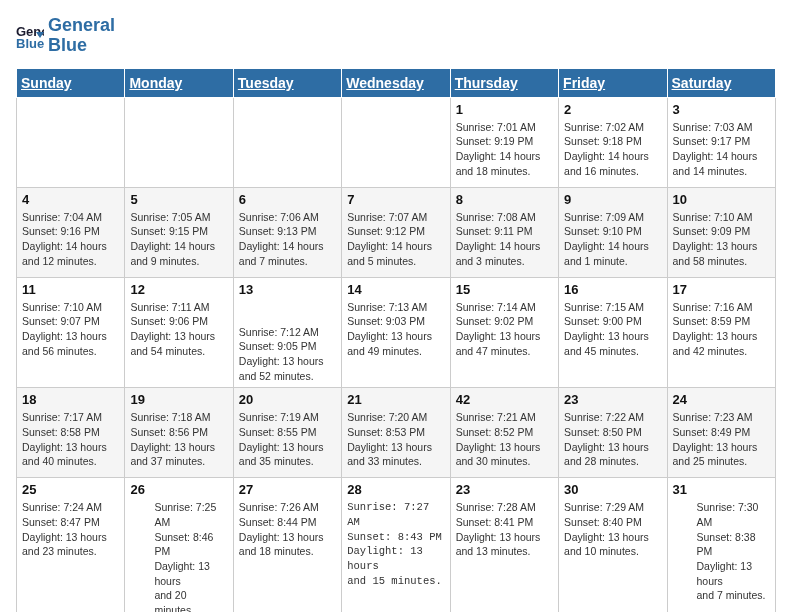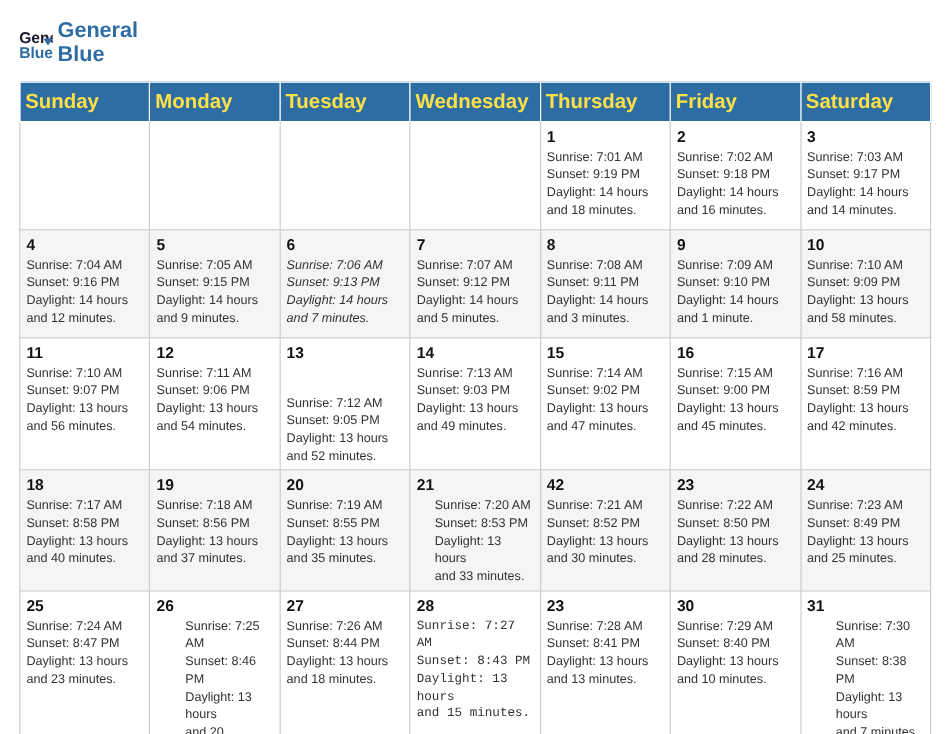--- a/index.html
+++ b/index.html
@@ -47,26 +47,27 @@
       font-size: 16px;
       color: #333;
     }
     table {
       width: 100%;
       border-collapse: collapse;
       table-layout: fixed;
     }
     thead th {
       background-color: #2e6da4;
-      color: #fde047;
-      font-size: 17px;
+      color: #ffffff;
+      font-size: 14px;
       font-weight: bold;
       padding: 6px 4px;
       text-align: left;
       border: 1px solid #fff;
+      text-decoration: underline;
     }
     tbody td {
       border: 1px solid #ccc;
       vertical-align: top;
       padding: 4px 5px;
       font-size: 11px;
       color: #222;
       background: #fff;
       height: 90px;
     }
@@ -160,21 +161,21 @@
         </td>
         <td>
           <div class="day-number">5</div>
           <div class="day-info" style="white-space: pre-line;">Sunrise: 7:05 AM
 Sunset: 9:15 PM
 Daylight: 14 hours
 and 9 minutes.</div>
         </td>
         <td>
           <div class="day-number">6</div>
-          <div class="day-info" style="white-space: pre-line; font-style: italic;">Sunrise: 7:06 AM
+          <div class="day-info" style="white-space: pre-line;">Sunrise: 7:06 AM
 Sunset: 9:13 PM
 Daylight: 14 hours
 and 7 minutes.</div>
         </td>
         <td>
           <div class="day-number">7</div>
           <div class="day-info" style="white-space: pre-line;">Sunrise: 7:07 AM
 Sunset: 9:12 PM
 Daylight: 14 hours
 and 5 minutes.</div>
@@ -269,21 +270,21 @@
         </td>
         <td>
           <div class="day-number">20</div>
           <div class="day-info" style="white-space: pre-line;">Sunrise: 7:19 AM
 Sunset: 8:55 PM
 Daylight: 13 hours
 and 35 minutes.</div>
         </td>
         <td>
           <div class="day-number">21</div>
-          <div class="day-info" style="white-space: pre-line; margin-left: 15px;">Sunrise: 7:20 AM
+          <div class="day-info" style="white-space: pre-line;">Sunrise: 7:20 AM
 Sunset: 8:53 PM
 Daylight: 13 hours
 and 33 minutes.</div>
         </td>
         <td>
           <div class="day-number">42</div>
           <div class="day-info" style="white-space: pre-line;">Sunrise: 7:21 AM
 Sunset: 8:52 PM
 Daylight: 13 hours
 and 30 minutes.</div>

